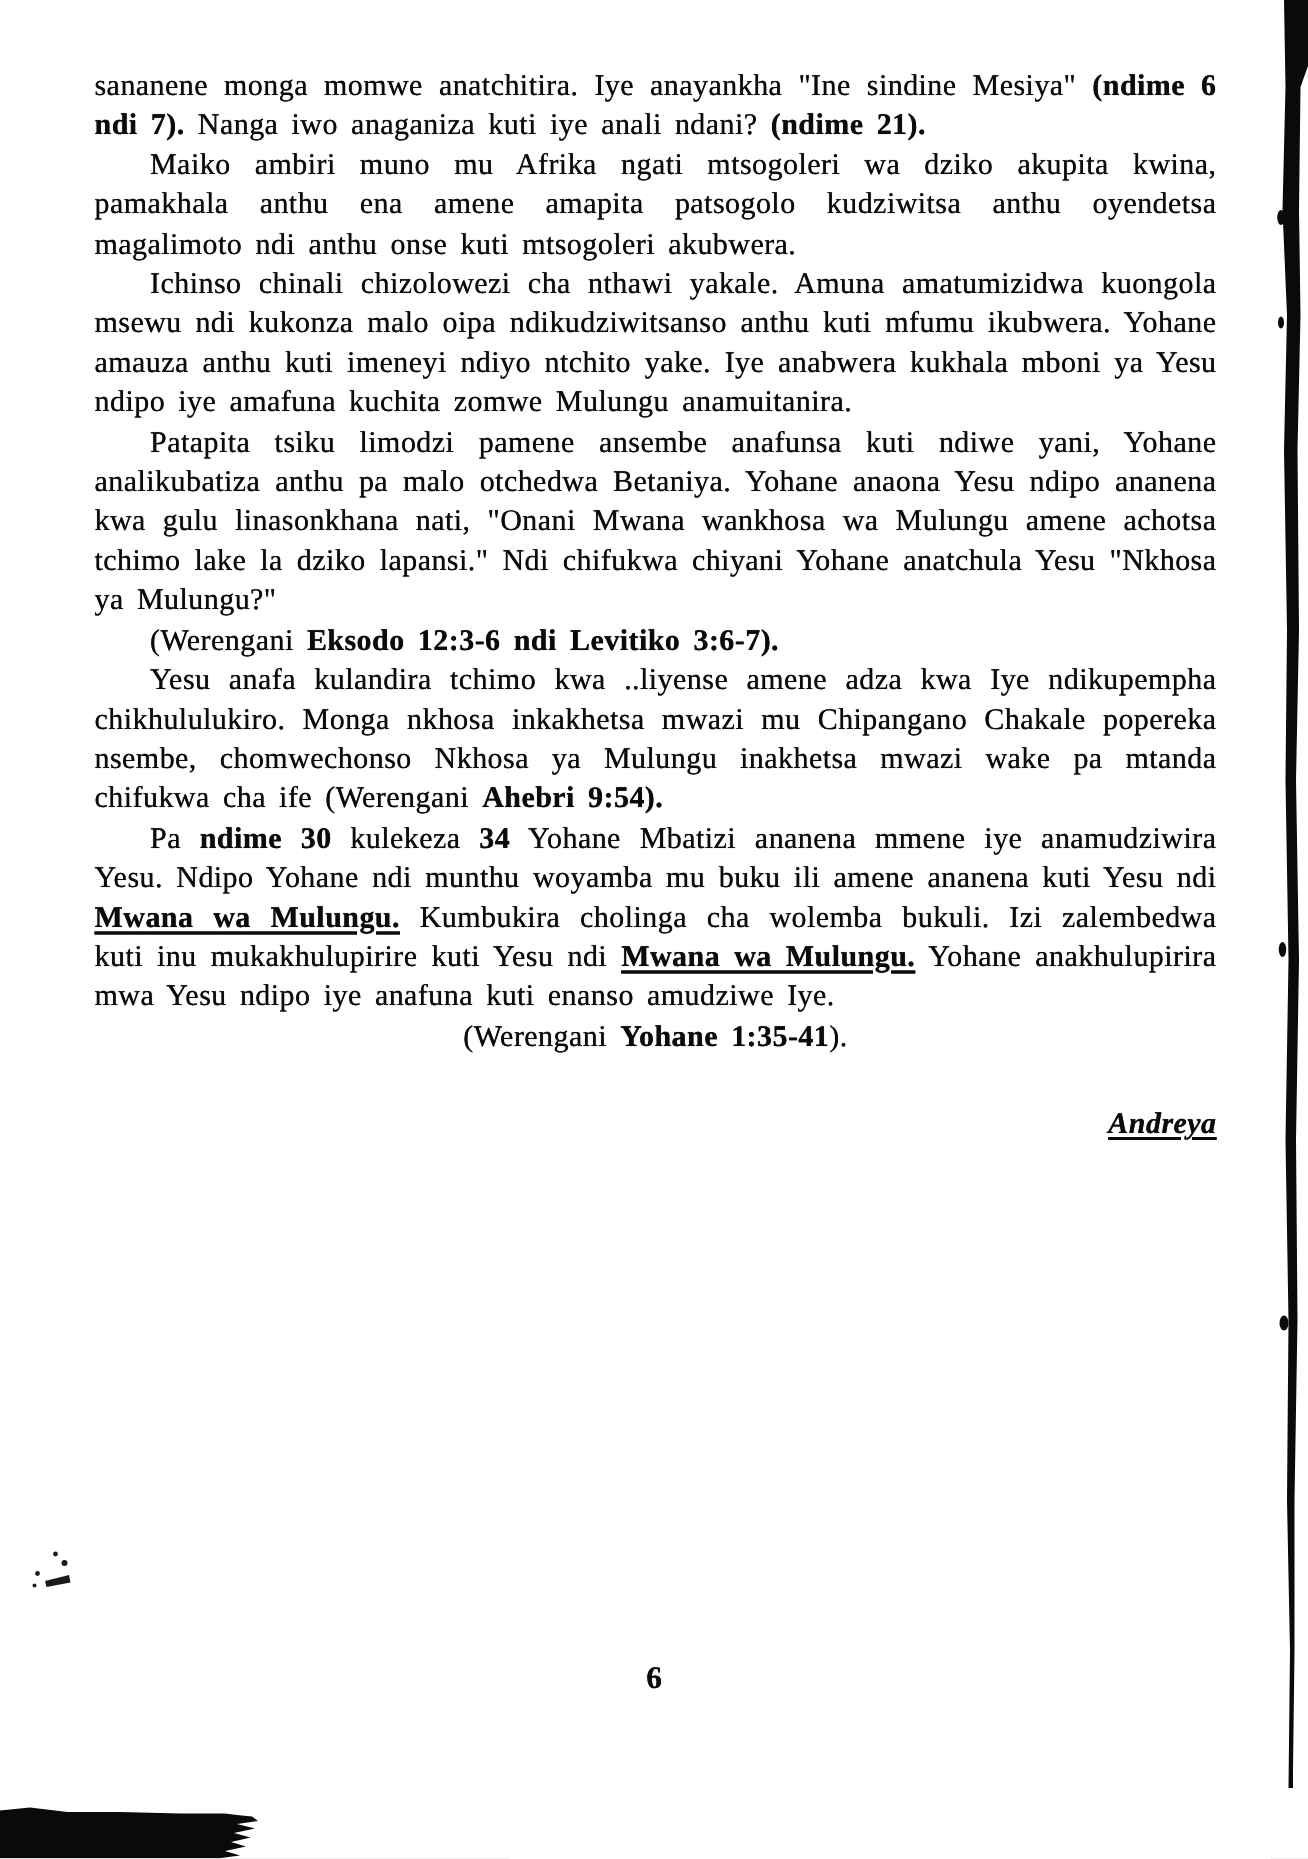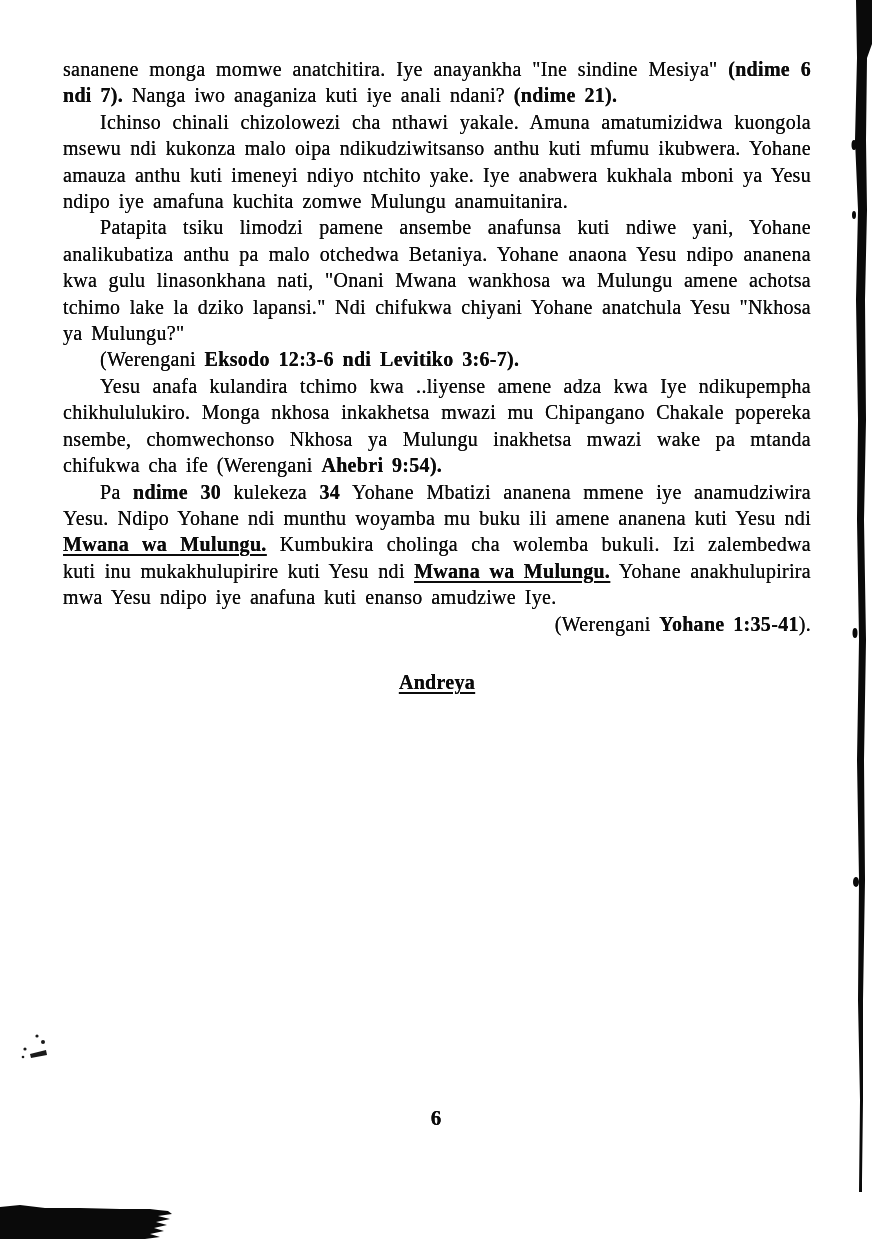--- a/index.html
+++ b/index.html
@@ -5,55 +5,56 @@
   html,body{margin:0;padding:0;background:#e8e8e8;}
   .page{
     position:relative;
     width:872px;height:1239px;
     background:#ffffff;
     overflow:hidden;
     font-family:"Liberation Serif","DejaVu Serif",serif;
     color:#0b0b0b;
   }
   .text-block{
-    position:absolute;left:63px;top:56px;width:748px;
+    position:absolute;left:63px;top:44px;width:748px;
   }
   p.para{
     margin:0;
     font-size:20px;
     line-height:26.4px;
     text-align:justify;
     letter-spacing:0.3px;
     word-spacing:3.5px;
     text-shadow:0 0 0.45px currentColor; 
   }
   p.para.indent{text-indent:37px;}
   p.para.space-before{margin-top:27px;}
-  p.para.center{text-align:right;text-indent:0;font-family:Liberation Serif, serif;}
-  p.para.heading{margin-top:32px;text-align:center;}
+  p.para.center{text-align:center;text-indent:0;font-family:Liberation Serif, serif;}
+  p.para.heading{margin-top:32px;text-align:right;font-style:italic;}
   .b{font-weight:bold;}
   .u{text-decoration:underline;text-decoration-thickness:2px;text-underline-offset:3px;}
   .page-number{
     position:absolute;left:0;top:1106px;width:872px;
     text-align:center;
     font-size:21px;font-weight:bold;
     text-shadow:0 0 0.5px currentColor;
   }
   .artifact{position:absolute;pointer-events:none;}
   #right-bar{right:0;top:0;}
   #bottom-bar{left:0;top:1202px;}
   #smudge{left:0;top:1028px;}
 </style>
 </head>
 <body>
 
 <div class="page" style="background: rgb(255, 255, 255); color: rgb(11, 11, 11);">
 
   <div class="text-block" id="doc-body">
       <p class="para"><span class="">sananene monga momwe anatchitira. Iye anayankha "Ine sindine Mesiya" </span><span class="b ">(ndime 6 ndi 7).</span><span class=""> Nanga iwo anaganiza kuti iye anali ndani? </span><span class="b ">(ndime 21).</span></p>
+      <p class="para indent"><span class="">Maiko ambiri muno mu Afrika ngati mtsogoleri wa dziko akupita kwina, pamakhala anthu ena amene amapita patsogolo kudziwitsa anthu oyendetsa magalimoto ndi anthu onse kuti mtsogoleri akubwera.</span></p>
       <p class="para indent"><span class="">Ichinso chinali chizolowezi cha nthawi yakale. Amuna amatumizidwa kuongola msewu ndi kukonza malo oipa ndikudziwitsanso anthu kuti mfumu ikubwera. Yohane amauza anthu kuti imeneyi ndiyo ntchito yake. Iye anabwera kukhala mboni ya Yesu ndipo iye amafuna kuchita zomwe Mulungu anamuitanira.</span></p>
       <p class="para indent"><span class="">Patapita tsiku limodzi pamene ansembe anafunsa kuti ndiwe yani, Yohane analikubatiza anthu pa malo otchedwa Betaniya. Yohane anaona Yesu ndipo ananena kwa gulu linasonkhana nati, "Onani Mwana wankhosa wa Mulungu amene achotsa tchimo lake la dziko lapansi." Ndi chifukwa chiyani Yohane anatchula Yesu "Nkhosa ya Mulungu?"</span></p>
       <p class="para indent"><span class="">(Werengani </span><span class="b ">Eksodo 12:3-6 ndi Levitiko 3:6-7).</span></p>
       <p class="para indent"><span class="">Yesu anafa kulandira tchimo kwa ..liyense amene adza kwa Iye ndikupempha chikhululukiro. Monga nkhosa inkakhetsa mwazi mu Chipangano Chakale popereka nsembe, chomwechonso Nkhosa ya Mulungu inakhetsa mwazi wake pa mtanda chifukwa cha ife (Werengani </span><span class="b ">Ahebri 9:54).</span></p>
       <p class="para indent"><span class="">Pa </span><span class="b ">ndime 30</span><span class=""> kulekeza </span><span class="b ">34</span><span class=""> Yohane Mbatizi ananena mmene iye anamudziwira Yesu. Ndipo Yohane ndi munthu woyamba mu buku ili amene ananena kuti Yesu ndi </span><span class="b u">Mwana wa Mulungu.</span><span class=""> Kumbukira cholinga cha wolemba bukuli. Izi zalembedwa kuti inu mukakhulupirire kuti Yesu ndi </span><span class="b u">Mwana wa Mulungu.</span><span class=""> Yohane anakhulupirira mwa Yesu ndipo iye anafuna kuti enanso amudziwe Iye.</span></p>
       <p class="para center"><span class="">(Werengani </span><span class="b ">Yohane 1:35-41</span><span class="">).</span></p>
       <p class="para heading"><span class="b u">Andreya</span></p>
     </div>
 
   <div class="page-number">6</div>

